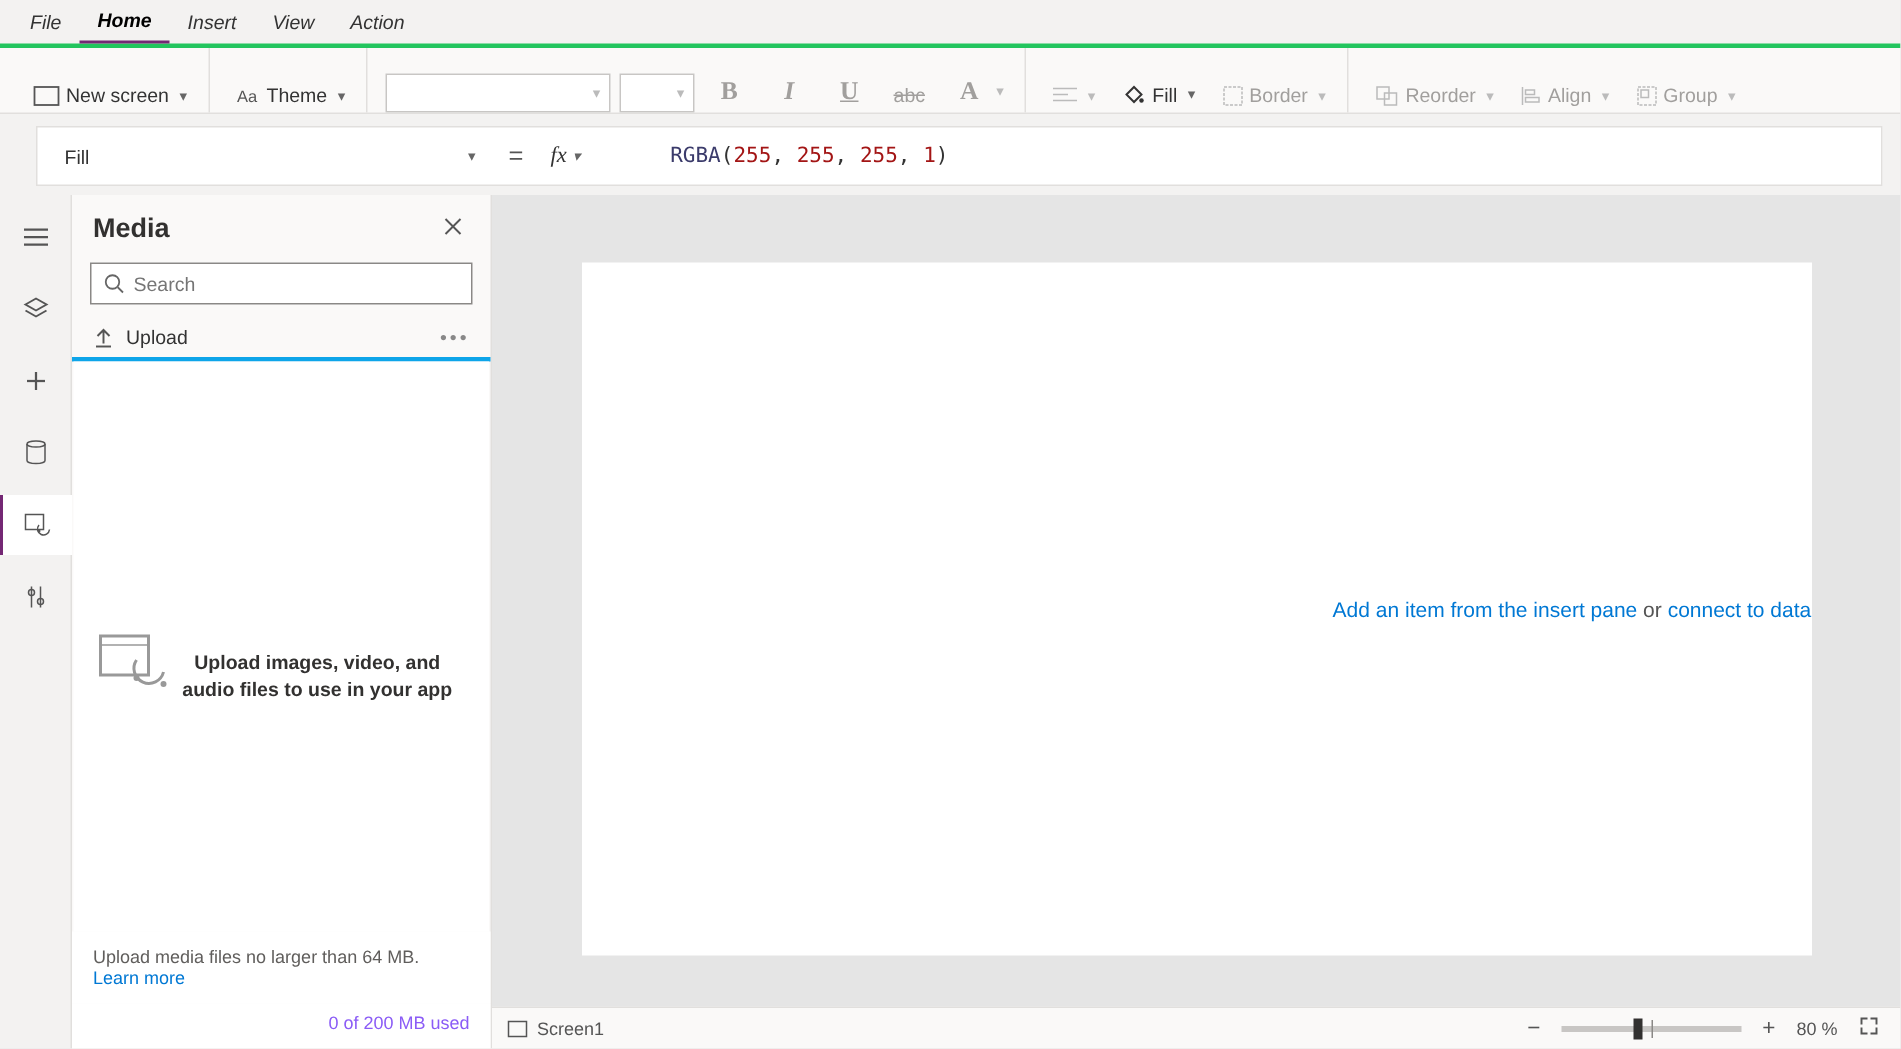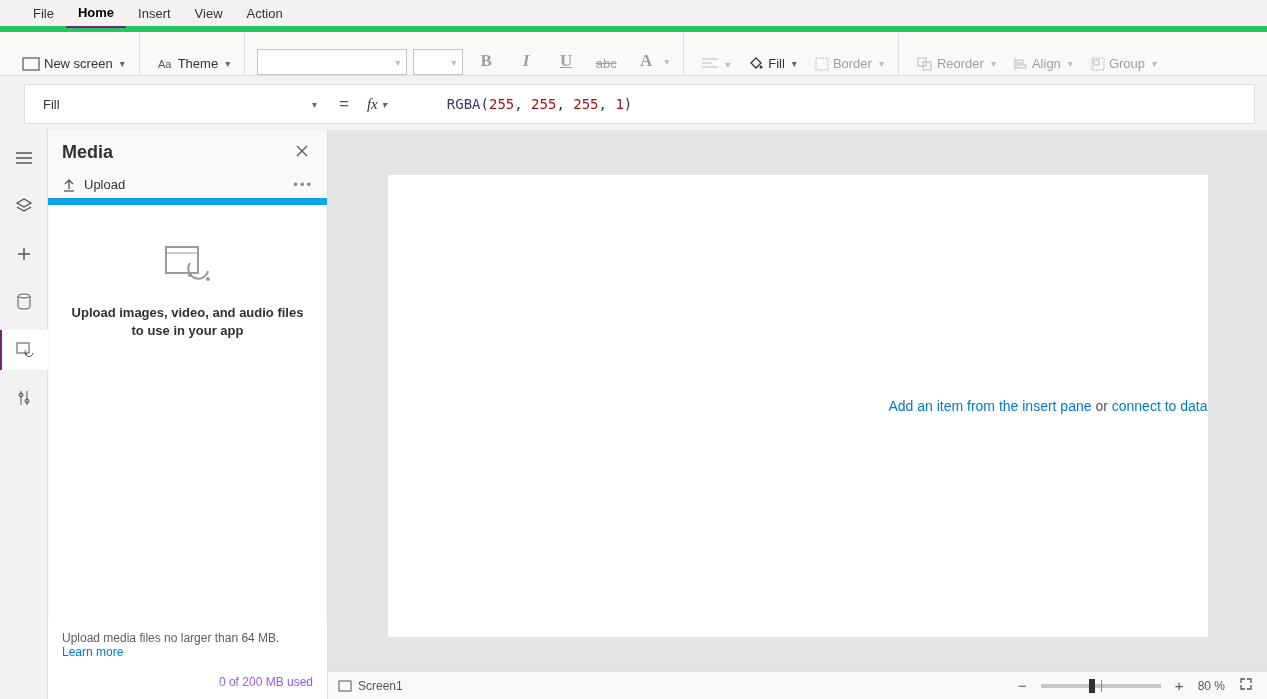--- a/index.html
+++ b/index.html
@@ -11,24 +11,25 @@
     width: 1267px;
     height: 699px;
     overflow: hidden;
     display: flex;
     flex-direction: column;
   }
   
   .menubar {
     height: 32px;
     background: #f3f2f1;
-    border-bottom: 6px solid #22c55e;
-    display: flex;
-    align-items: center;
-    padding: 0 21px;
+    border-bottom: 3px solid #22c55e;
+    display: flex;
+    align-items: center;
+    padding: 0 8px;
+    font-style: italic;
   }
   .menubar .menu-item {
     padding: 6px 12px;
     cursor: pointer;
     font-size: 13px;
     color: #333;
   }
   .menubar .menu-item.active {
     font-weight: 600;
     border-bottom: 2px solid #742774;
@@ -190,35 +191,35 @@
     border: none;
     outline: none;
     flex: 1;
     font-size: 13px;
   }
   .upload-row {
     display: flex;
     align-items: center;
     justify-content: space-between;
     padding: 6px 14px;
-    border-bottom: 7px solid #0ea5e9;
+    border-bottom: 3px solid #0ea5e9;
   }
   .upload-btn {
     display: flex;
     align-items: center;
     gap: 8px;
     font-size: 13px;
     cursor: pointer;
     color: #333;
   }
   .dots { letter-spacing:2px; color:#888; cursor:pointer;}
   .media-body {
     flex: 1;
     display: flex;
-    flex-direction: column;
+    flex-direction: row;
     align-items: center;
     padding: 40px 16px 0 16px;
     text-align: center;
     color: #605e5c;
     font-size: 13px;
     background: #fff;
     margin: 0 1px;
   }
   .media-body .big-icon { color:#999; margin-bottom:16px;}
   .media-body .msg { font-weight:600; color:#323130; line-height:1.4;}
@@ -480,20 +481,29 @@
     <div class="media-header">
       <h2>Media</h2>
       <div class="close-x">
         <span>
           <svg width="14" height="14" viewBox="0 0 14 14">
               <line x1="2" y1="2" x2="12" y2="12" stroke="#555" stroke-width="1.3"></line>
               <line x1="12" y1="2" x2="2" y2="12" stroke="#555" stroke-width="1.3"></line>
             </svg>
         </span>
       </div>
+    </div>
+    <div class="media-search">
+      <span class="svg-icon">
+        <svg width="14" height="14" viewBox="0 0 14 14">
+            <circle cx="6" cy="6" r="4.5" fill="none" stroke="#666" stroke-width="1.2"></circle>
+            <line x1="9.5" y1="9.5" x2="13" y2="13" stroke="#666" stroke-width="1.2"></line>
+          </svg>
+      </span>
+      <input type="text" placeholder="Search" style="">
     </div>
     <div class="upload-row">
       <div class="upload-btn">
         <span class="svg-icon">
           <svg width="14" height="14" viewBox="0 0 14 14">
               <path d="M7 11 V3 M3 6 L7 2 L11 6" fill="none" stroke="#555" stroke-width="1.3"></path>
               <line x1="2" y1="13" x2="12" y2="13" stroke="#555" stroke-width="1.3"></line>
             </svg>
         </span>
         <span>Upload</span>

